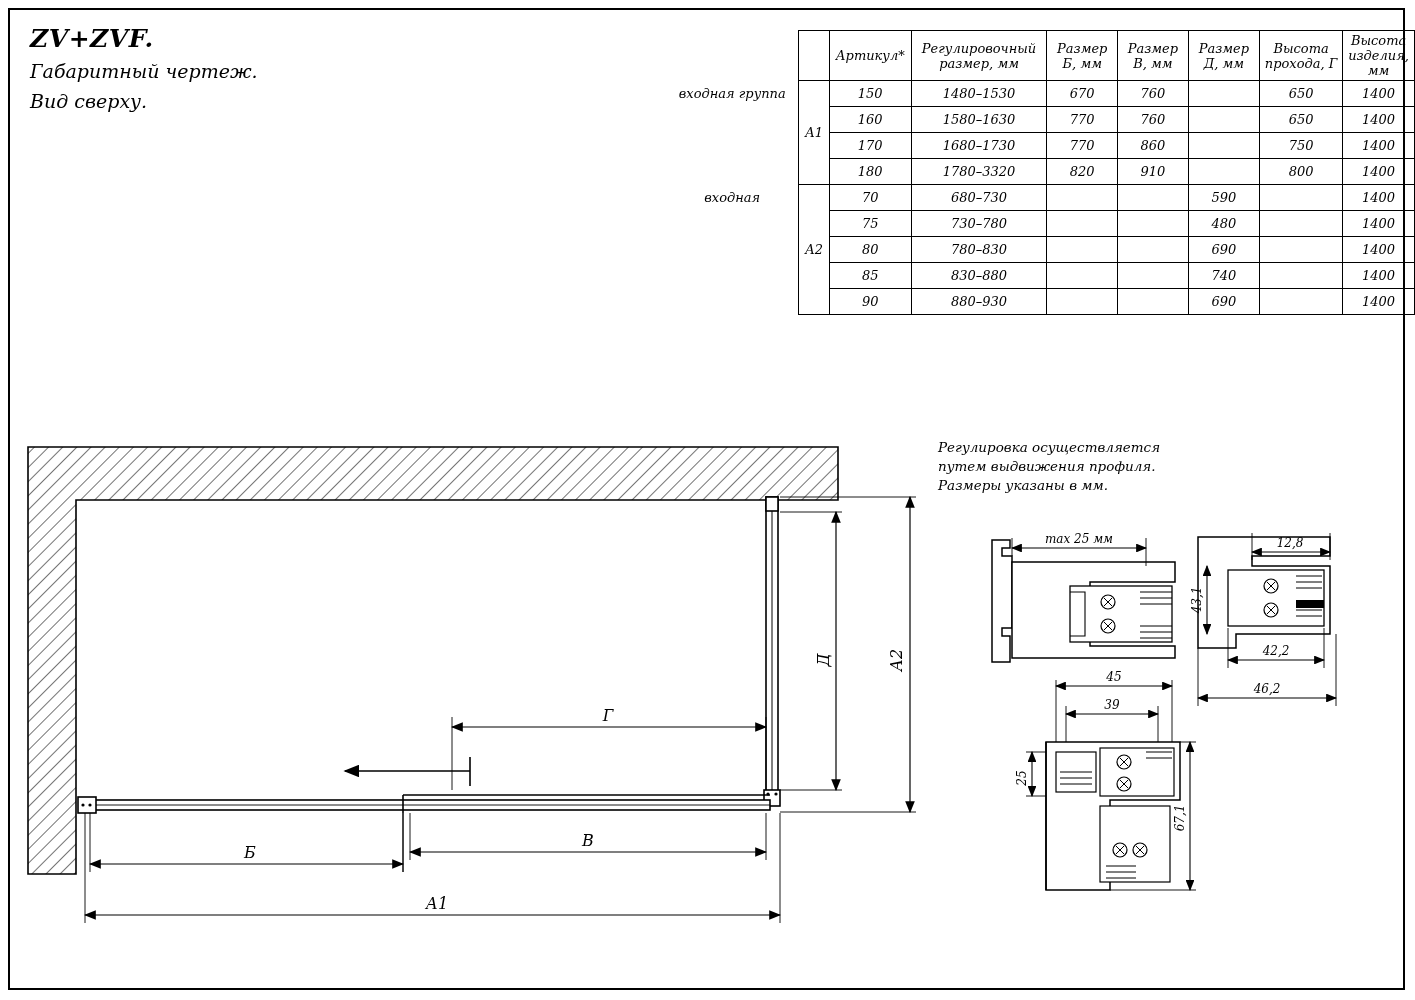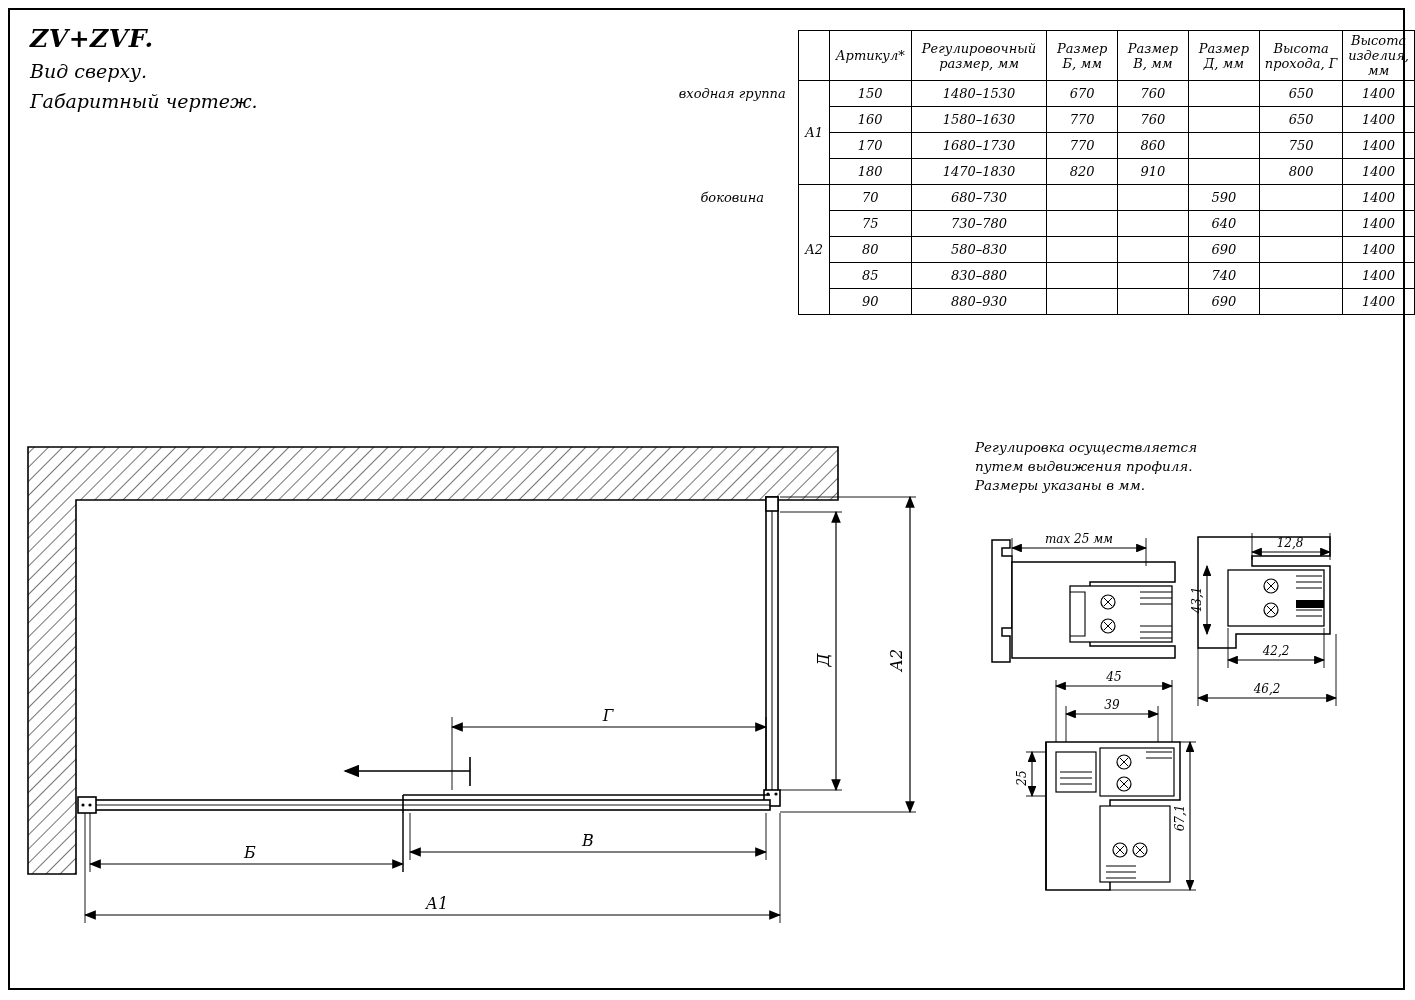--- a/index.html
+++ b/index.html
@@ -95,21 +95,21 @@
     left: 706px;
     top: 356px;
     font-family: "DejaVu Serif", serif;
     font-style: italic;
     font-size: 14px;
   }
 
   
   .adj-note {
     position: absolute;
-    left: 975px;
+    left: 938px;
     top: 438px;
     font-family: "DejaVu Serif", serif;
     font-style: italic;
     font-size: 13.5px;
     line-height: 19px;
     width: 260px;
   }
 
   
   svg.draw {
@@ -132,22 +132,22 @@
   }
 </style>
 </head>
 <body>
 
 <div class="sheet">
   <div class="frame"></div>
 
   <div class="title-block">
     <div class="title-main">ZV+ZVF.</div>
+    <div class="title-sub">Габаритный чертеж.</div>
     <div class="title-sub">Вид сверху.</div>
-    <div class="title-sub">Габаритный чертеж.</div>
   </div>
 
   <table class="spec-table">
     <tbody>
         <tr>
       <th class="rowlabel"></th>
       <th class="col-group"></th>
       <th class="col-art">Артикул*</th>
       <th class="col-reg">Регулировочный размер, мм</th>
       <th class="col-b">Размер Б, мм</th>
@@ -184,53 +184,53 @@
       <td>1680–1730</td>
       <td>770</td>
       <td>860</td>
       <td></td>
       <td>750</td>
       <td>1400</td>
     </tr>
     <tr>
       <td class="rowlabel"></td>
       <td>180</td>
-      <td>1470–1830</td>
+      <td>1780–3320</td>
       <td>820</td>
       <td>910</td>
       <td></td>
       <td>800</td>
       <td>1400</td>
     </tr>
 
     <tr>
-      <td class="rowlabel">боковина</td>
+      <td class="rowlabel">входная</td>
       <td class="col-group" rowspan="5">A2</td>
       <td>70</td>
       <td>680–730</td>
       <td></td>
       <td></td>
       <td>590</td>
       <td></td>
       <td>1400</td>
     </tr>
     <tr>
       <td class="rowlabel"></td>
       <td>75</td>
       <td>730–780</td>
       <td></td>
       <td></td>
-      <td>640</td>
+      <td>480</td>
       <td></td>
       <td>1400</td>
     </tr>
     <tr>
       <td class="rowlabel"></td>
       <td>80</td>
-      <td>580–830</td>
+      <td>780–830</td>
       <td></td>
       <td></td>
       <td>690</td>
       <td></td>
       <td>1400</td>
     </tr>
     <tr>
       <td class="rowlabel"></td>
       <td>85</td>
       <td>830–880</td>

